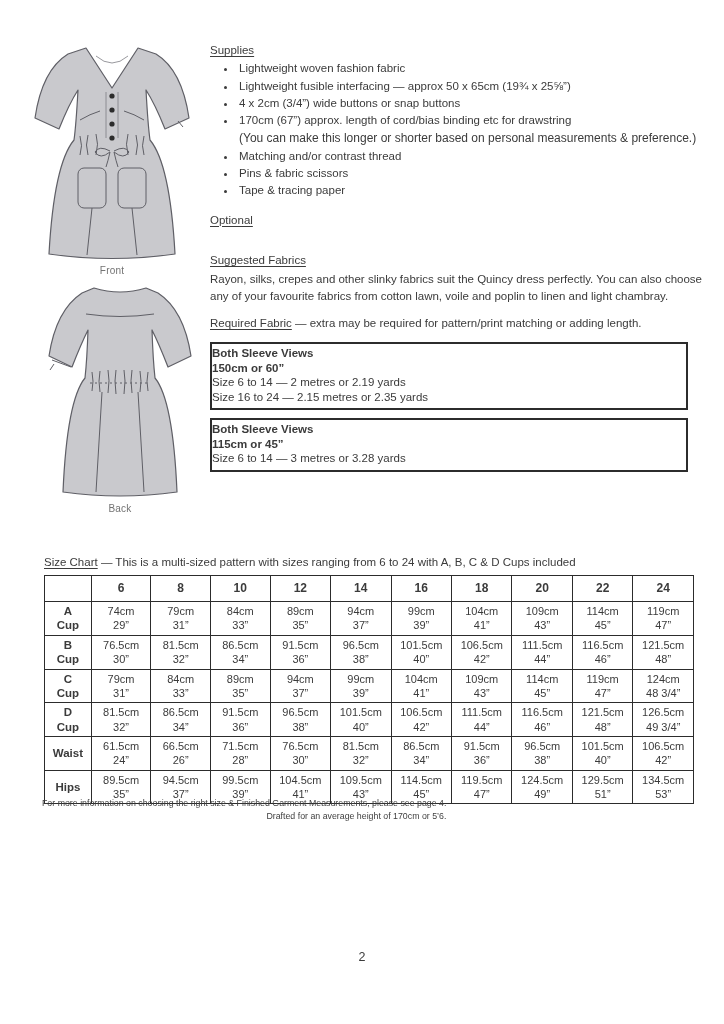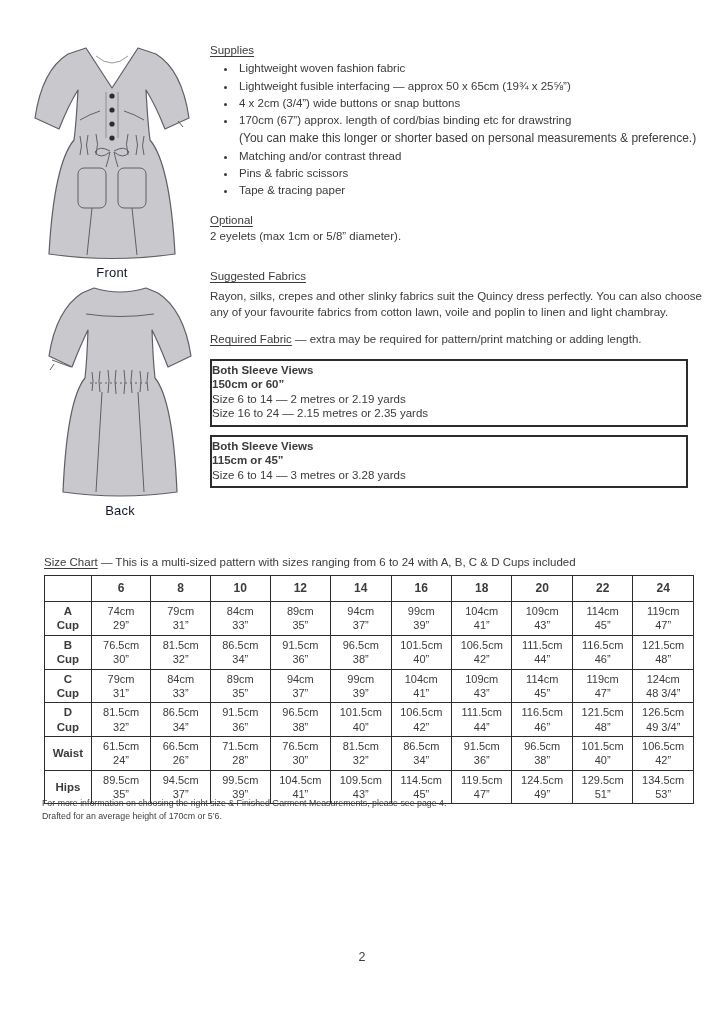--- a/index.html
+++ b/index.html
@@ -1,42 +1,42 @@
 <!DOCTYPE html>
 <html><head>
 <meta charset="utf-8">
 <style>
   html,body{margin:0;padding:0;background:#fff;}
   .page{position:relative;width:724px;height:1024px;background:#ffffff;overflow:hidden;
         font-family:"Liberation Sans",sans-serif;color:#3b3b3b;}
   .figure{position:absolute;text-align:center;}
   .fig-front{left:22px;top:34px;width:180px;}
   .fig-back{left:40px;top:280px;width:160px;}
-  .fig-label{font-size:13px;color:#0f172a;margin-top:1px;letter-spacing:.2px;}
+  .fig-label{font-size:10px;color:#737373;margin-top:1px;letter-spacing:.2px;}
   .right-col{position:absolute;left:210px;top:42px;width:494px;font-size:11.5px;line-height:1.42;}
   .heading{text-decoration:underline;text-underline-offset:2px;}
   .sec-optional{margin-top:13px;}
   .sec-suggested{margin-top:24px;}
   .para{margin:3px 0 10px 0;}
   .sec-required{margin-top:11px;}
   ul.supplies{list-style:disc;margin:2px 0 0 0;padding-left:27px;}
   ul.supplies li{margin:0 0 1px 0;padding-left:2px;}
   .note{font-size:12px;line-height:1.5;}
   .boxes{margin-top:11px;width:478px;}
   .box{border:2px solid #2c2c2c;text-align:left;padding:2px 0 4px 0;margin-bottom:8px;
        font-size:11.5px;line-height:1.26;}
   .box .b{font-weight:bold;}
   .size-chart{position:absolute;left:44px;top:556px;width:650px;font-size:11.5px;}
   table.sizes{border-collapse:collapse;margin-top:7px;}
   table.sizes th,table.sizes td{border:1.8px solid #2c2c2c;text-align:center;vertical-align:middle;
        padding:2px 1px;font-size:11px;line-height:1.3;}
   table.sizes th.size{font-weight:bold;font-size:12px;width:60px;height:21px;}
   table.sizes th.corner{width:46px;}
   table.sizes td.label{font-weight:bold;font-size:11.5px;white-space:pre-line;line-height:1.25;}
-  .footer{position:absolute;left:42px;top:797px;font-size:8.8px;line-height:1.5;color:#3f3f3f;}
+  .footer{position:absolute;left:42px;top:797px;font-size:8.8px;line-height:1.5;color:#3f3f3f;text-align:right;}
   .pagenum{position:absolute;top:950px;left:0;width:724px;text-align:center;font-size:12.5px;}
   svg .ln{fill:none;stroke:#5f5f66;stroke-width:1;}
   svg .faint{fill:none;stroke:#7d7d84;stroke-width:.8;}
 </style>
 </head>
 <body>
 
 <div class="page">
 
   <div class="figure fig-front">
@@ -82,21 +82,20 @@
           <li><span>4 x 2cm (3/4”) wide buttons or snap buttons</span></li>
           <li><span>170cm (67”) approx. length of cord/bias binding etc for drawstring</span><div class="note">(You can make this longer or shorter based on personal measurements &amp; preference.)</div></li>
           <li><span>Matching and/or contrast thread</span></li>
           <li><span>Pins &amp; fabric scissors</span></li>
           <li><span>Tape &amp; tracing paper</span></li>
         </ul>
     </div>
 
     <div class="sec-optional">
       <div class="heading">Optional</div>
-      <div>2 eyelets (max 1cm or 5/8” diameter).</div>
     </div>
 
     <div class="sec-suggested">
       <div class="heading">Suggested Fabrics</div>
       <div class="para">Rayon, silks, crepes and other slinky fabrics suit the Quincy dress perfectly. You can also choose any of your favourite fabrics from cotton lawn, voile and poplin to linen and light chambray.</div>
     </div>
 
     <div class="sec-required">
       <span class="heading">Required Fabric</span><span> — extra may be required for pattern/print matching or adding length.</span>
 

